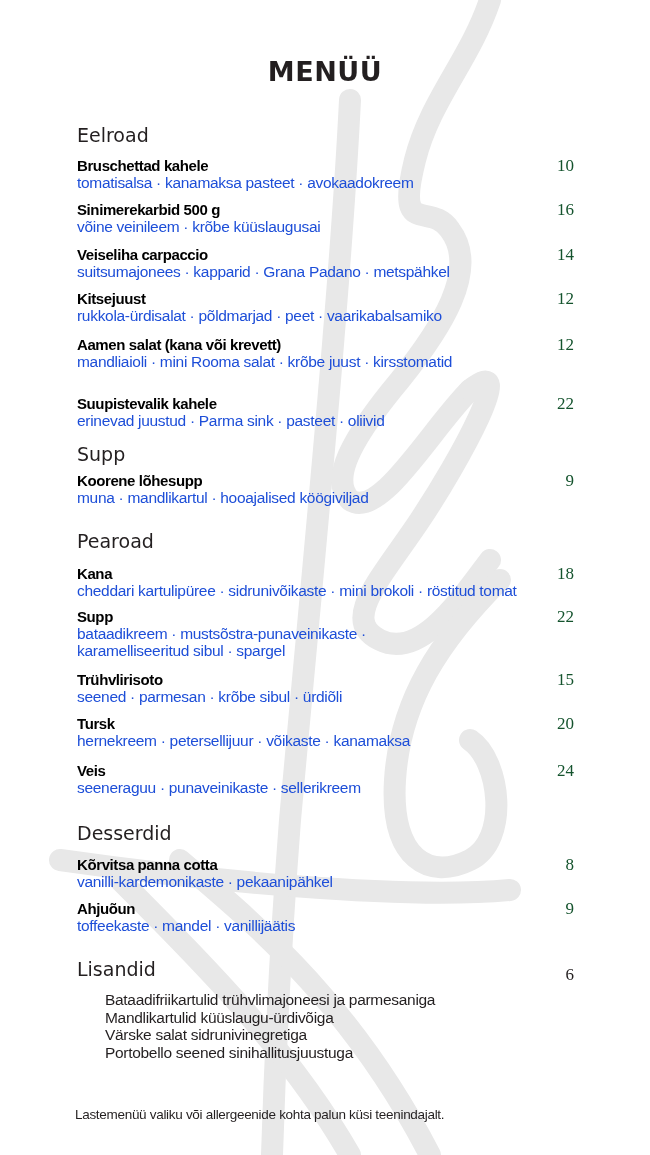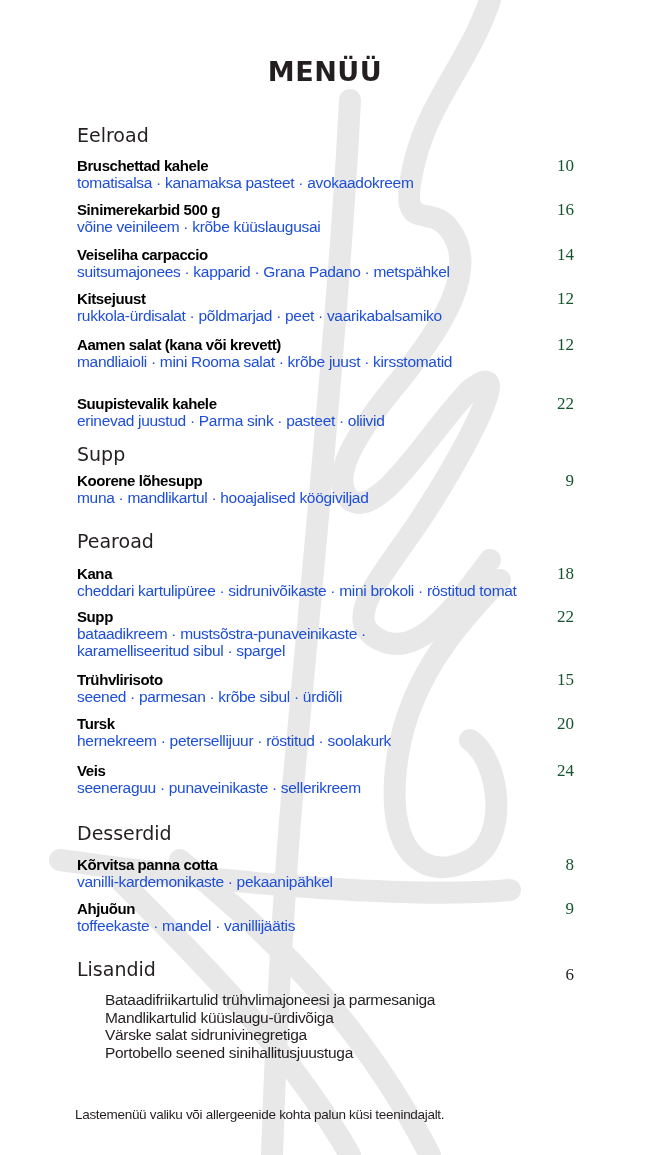--- a/index.html
+++ b/index.html
@@ -197,21 +197,21 @@
   </div>
 
   <div class="item" style="top:671px;">
     <div class="item-name">Trühvlirisoto</div>
     <div class="item-desc">seened · parmesan · krõbe sibul · ürdiõli</div>
     <div class="item-price">15</div>
   </div>
 
   <div class="item" style="top:715px;">
     <div class="item-name">Tursk</div>
-    <div class="item-desc">hernekreem · petersellijuur · röstitud · soolakurk</div>
+    <div class="item-desc">hernekreem · petersellijuur · võikaste · kanamaksa</div>
     <div class="item-price">20</div>
   </div>
 
   <div class="item" style="top:762px;">
     <div class="item-name">Veis</div>
     <div class="item-desc">seeneraguu · punaveinikaste · sellerikreem</div>
     <div class="item-price">24</div>
   </div>
 
   <div class="section-title" style="top:822px;">Desserdid</div>

